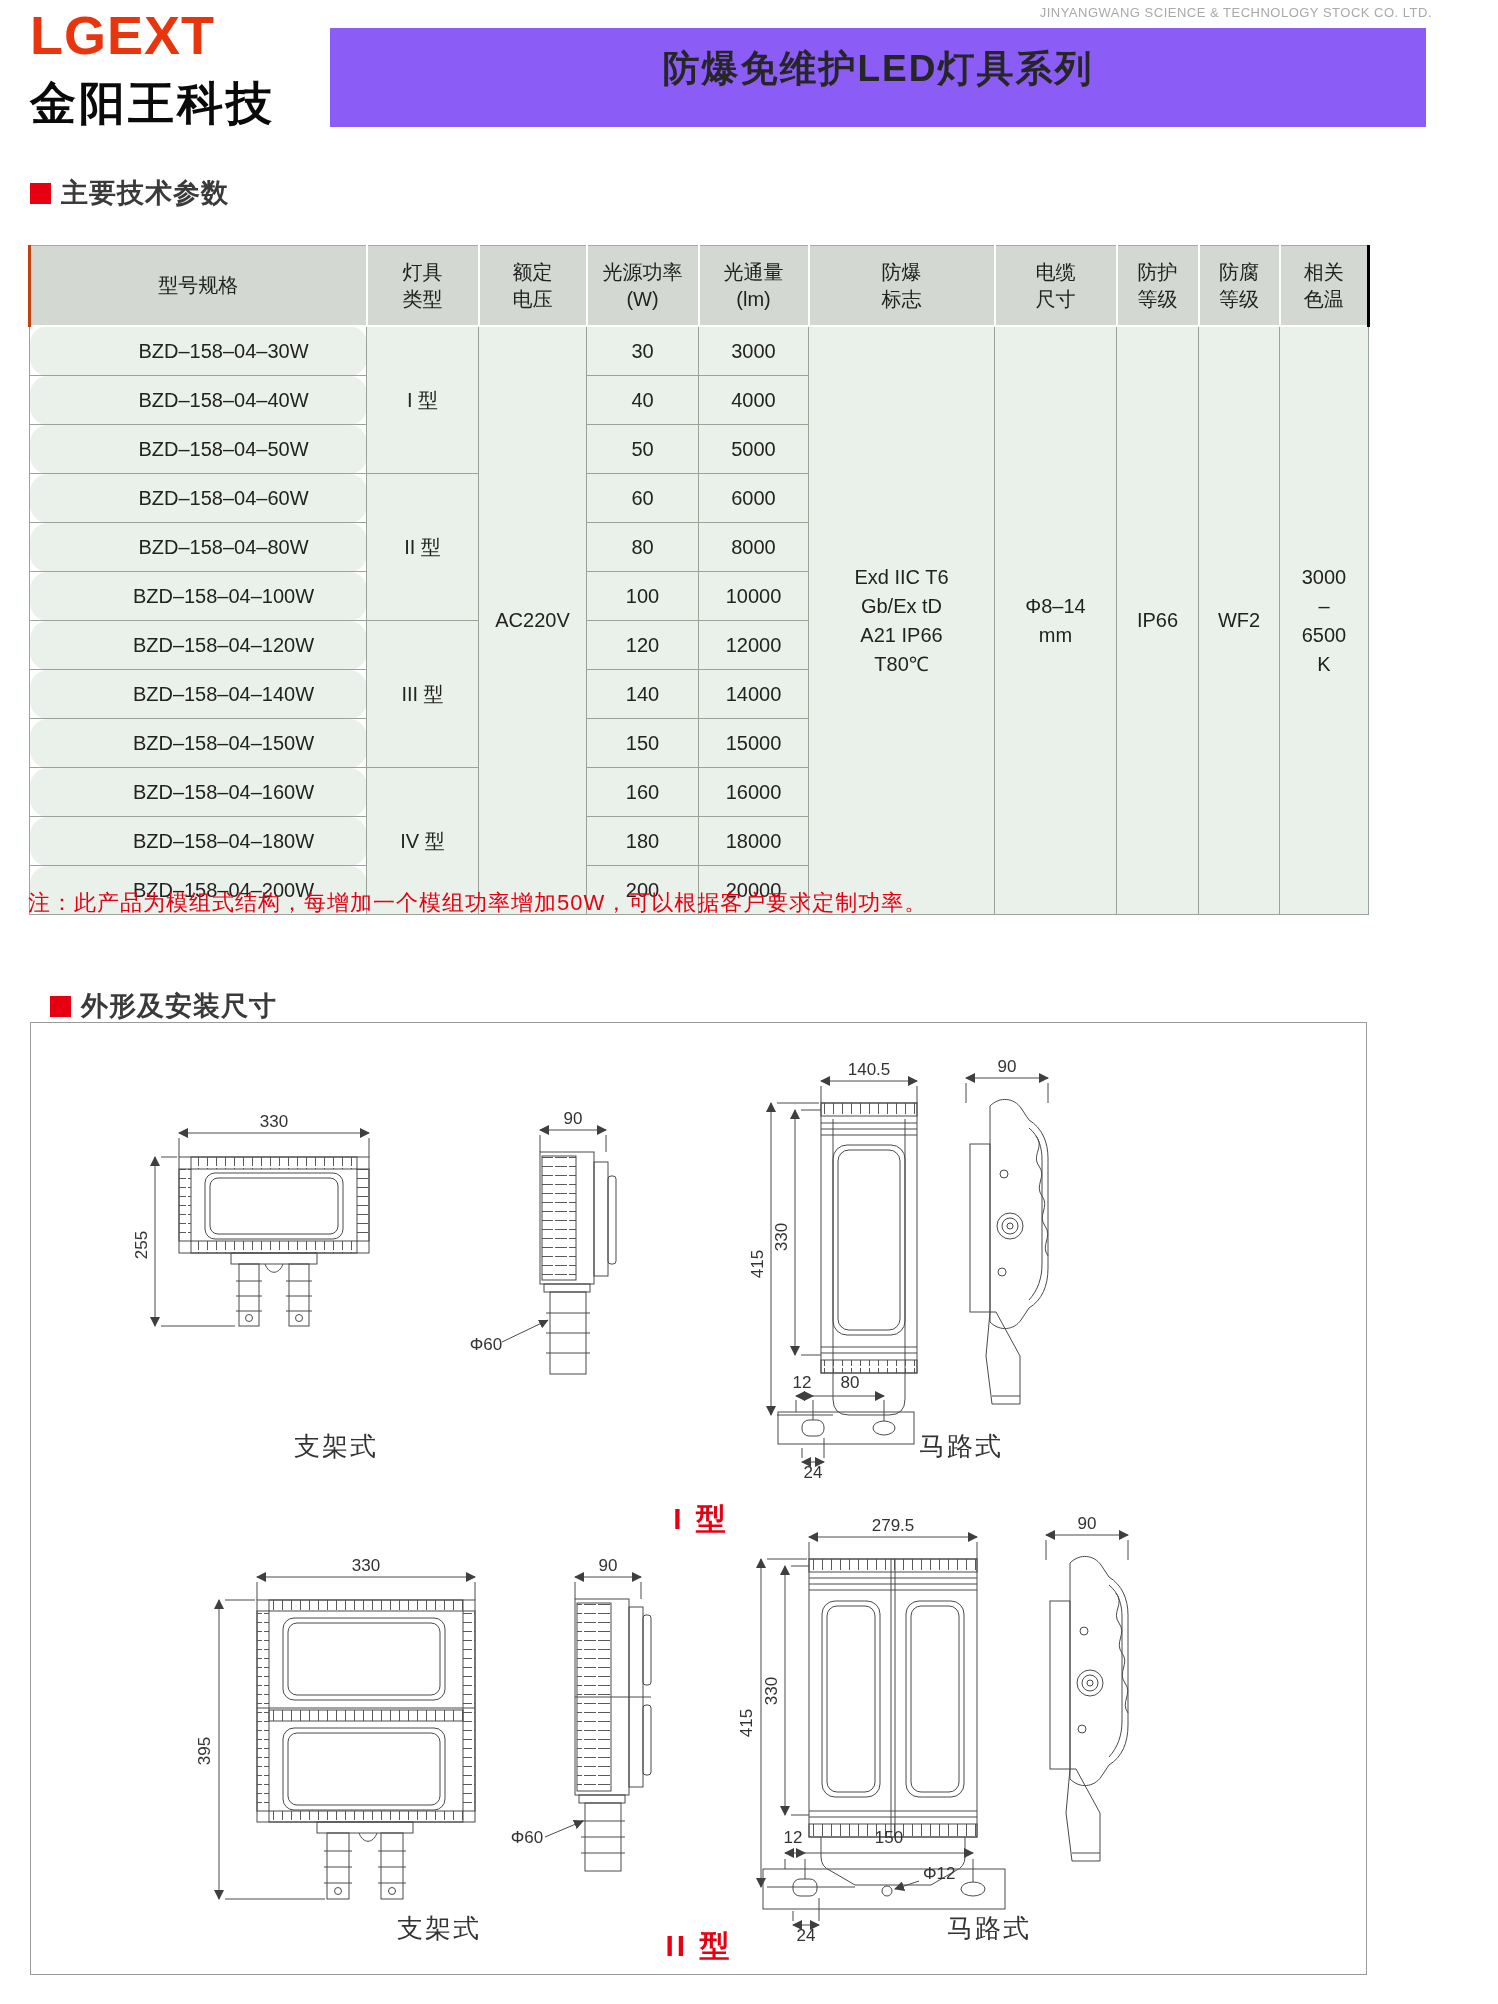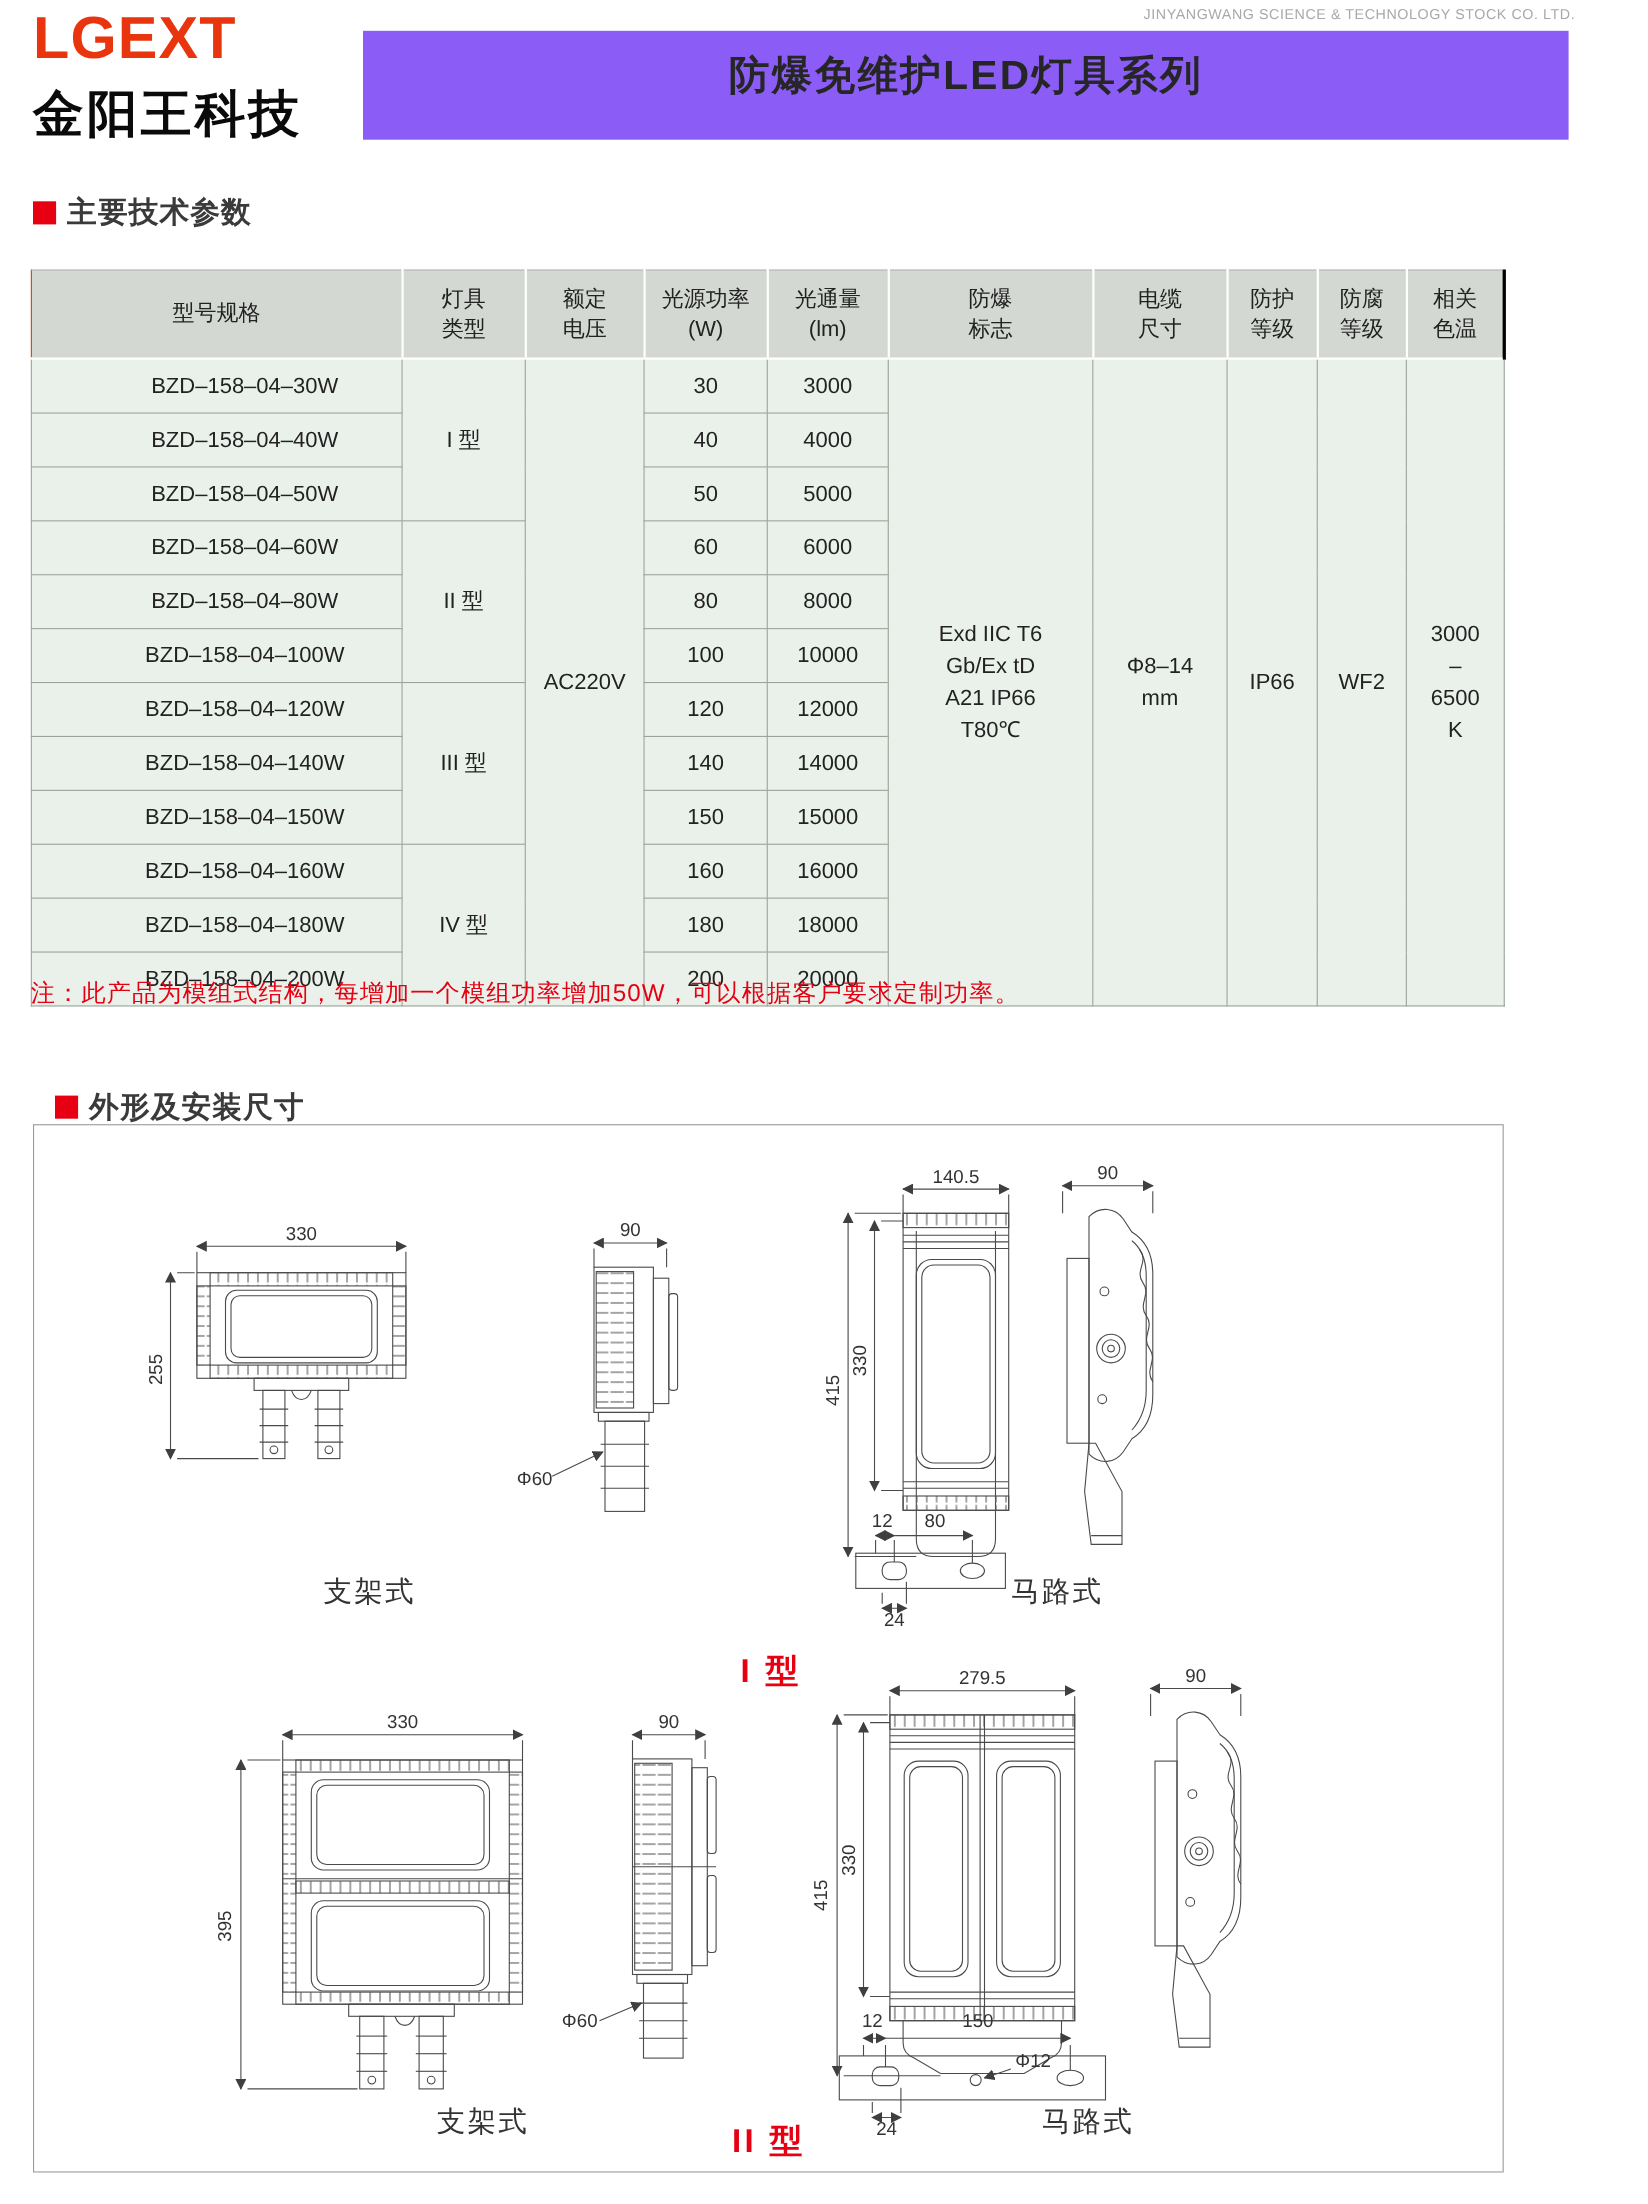--- a/index.html
+++ b/index.html
@@ -17,27 +17,27 @@
   
   .sec{font-size:27px;font-weight:bold;color:#3a3a3a;letter-spacing:1px;display:flex;align-items:center;}
   .sec .sq{display:inline-block;width:21px;height:21px;background:#e60012;margin-right:10px;}
   
   table.params{position:absolute;left:28px;top:245px;width:1339px;border-collapse:collapse;table-layout:fixed;}
   table.params th{
     background:#d3d8d2;height:77px;font-size:20px;font-weight:normal;color:#222;
     white-space:pre-line;line-height:1.35;border-left:2px solid #fff;border-bottom:2px solid #fff;
     border-top:1px solid #a5aaa5;
   }
-  table.params th:first-child{border-left:1px solid #c2410c;}
+  table.params th:first-child{border-left:3px solid #c2410c;}
   table.params th:last-child{border-right:3px solid #000000;}
   table.params td{
     background:#eaf1eb;height:46px;font-size:20px;color:#222;text-align:center;
     border:1px solid #9aa39a;white-space:pre-line;line-height:1.45;
   }
-  td.model{text-align:left;padding-left:52px;}
+  td.model{text-align:left;padding-left:52px;border-radius:18px;}
   
   .note{left:28px;top:888px;font-size:22px;color:#e60012;letter-spacing:1px;}
   
   .panel{left:30px;top:1022px;width:1335px;height:951px;border:1px solid #9a9a9a;background:#fff;}
   .drw{position:absolute;}
   .drw .s{stroke:#4a4a4a;stroke-width:1;fill:none;}
   .drw .sp{stroke:#4a4a4a;stroke-width:1;}
   .drw text{font-size:17px;fill:#333;font-family:"Liberation Sans",sans-serif;}
   .cap{position:absolute;font-size:26px;color:#333;text-align:center;letter-spacing:2px;}
   .tlabel{position:absolute;font-size:30px;font-weight:bold;color:#e60012;text-align:center;letter-spacing:3px;}

